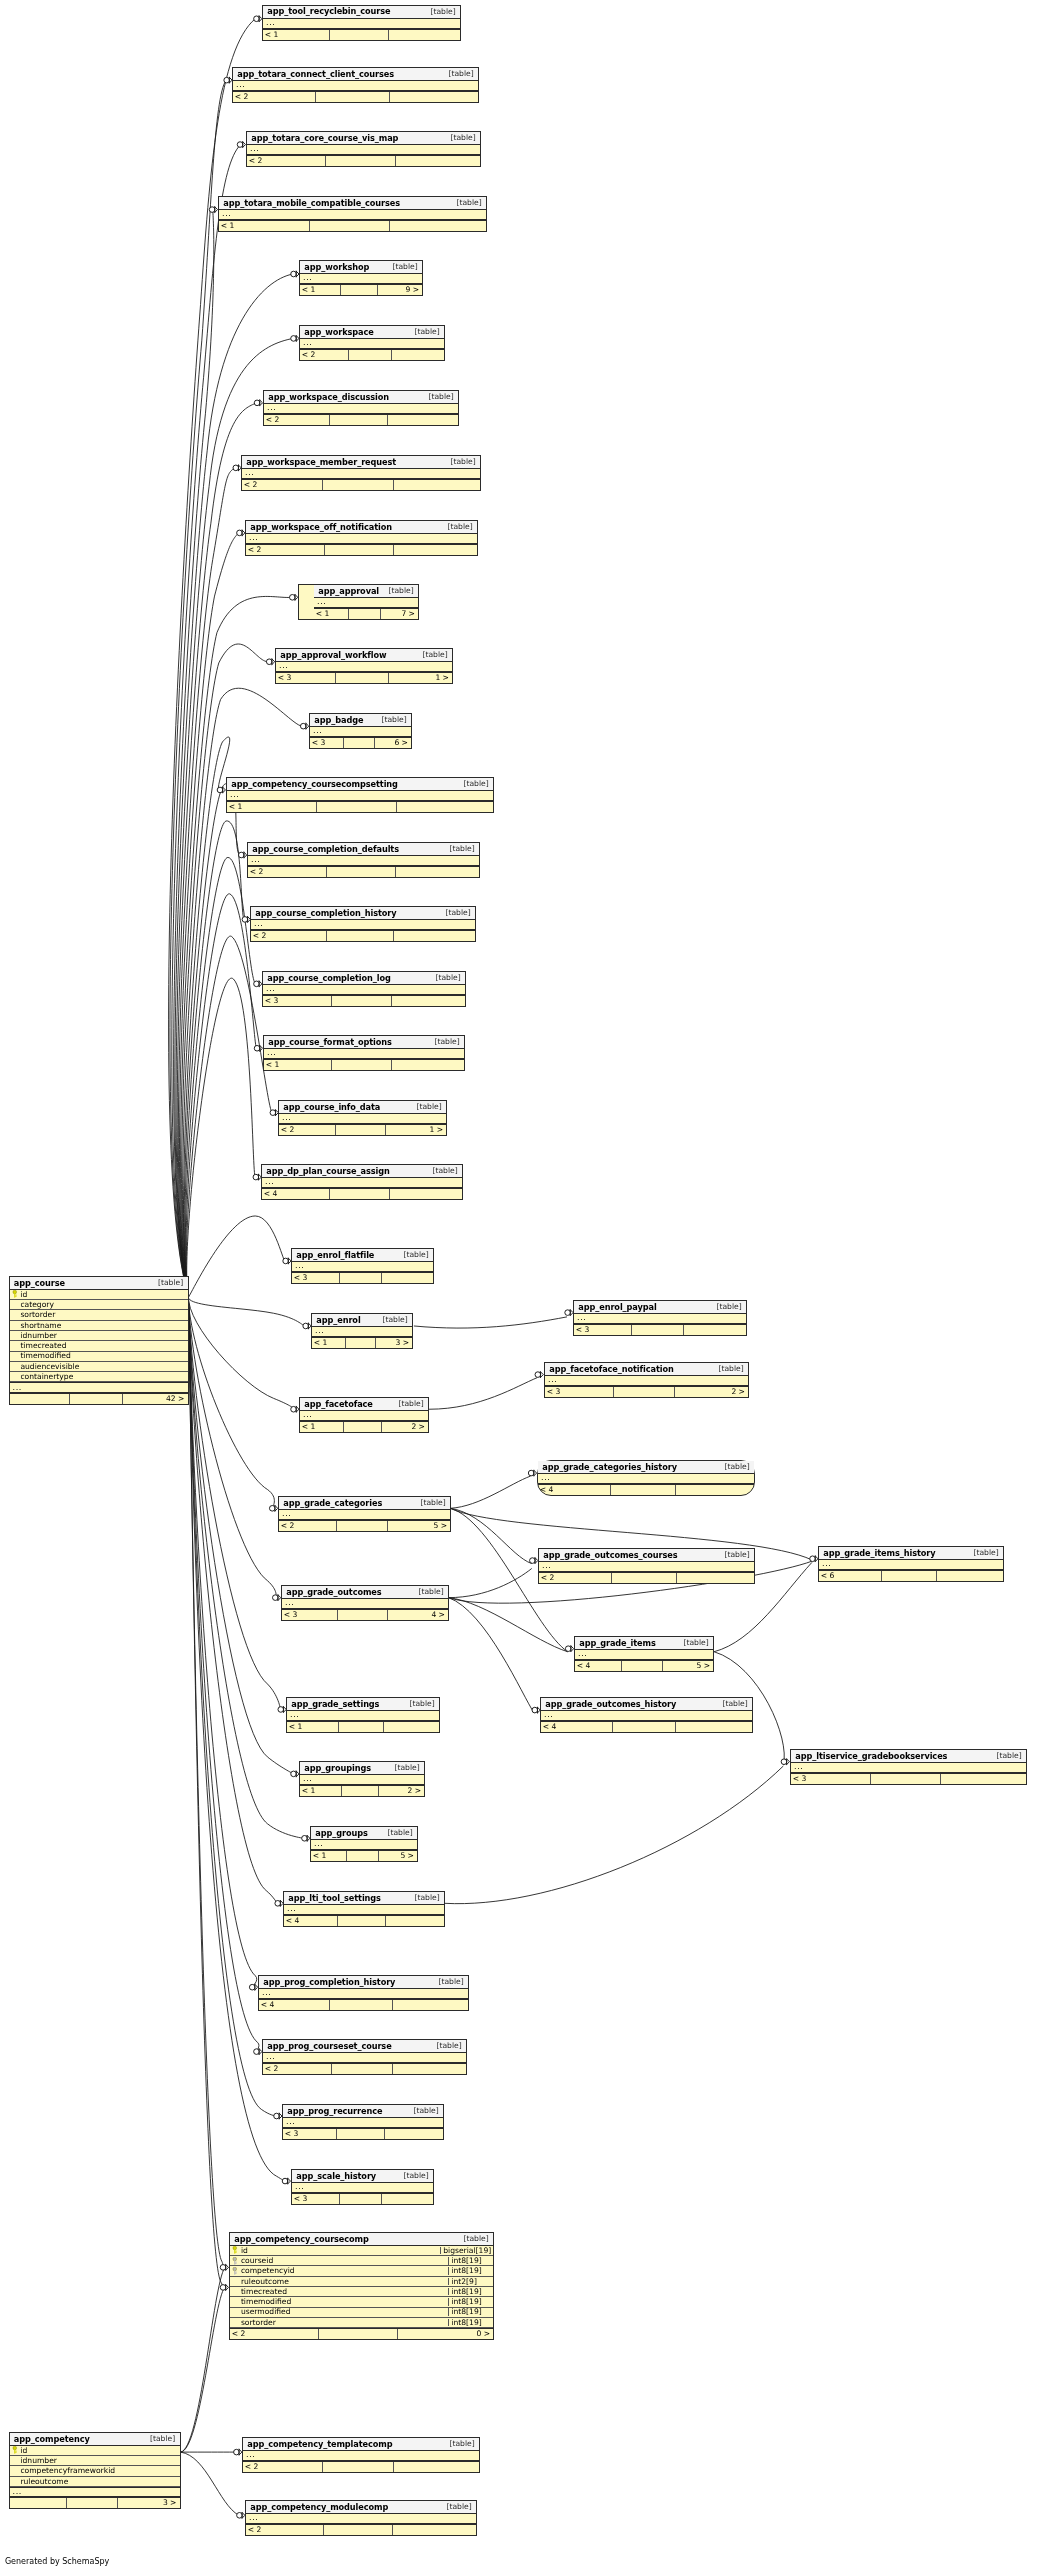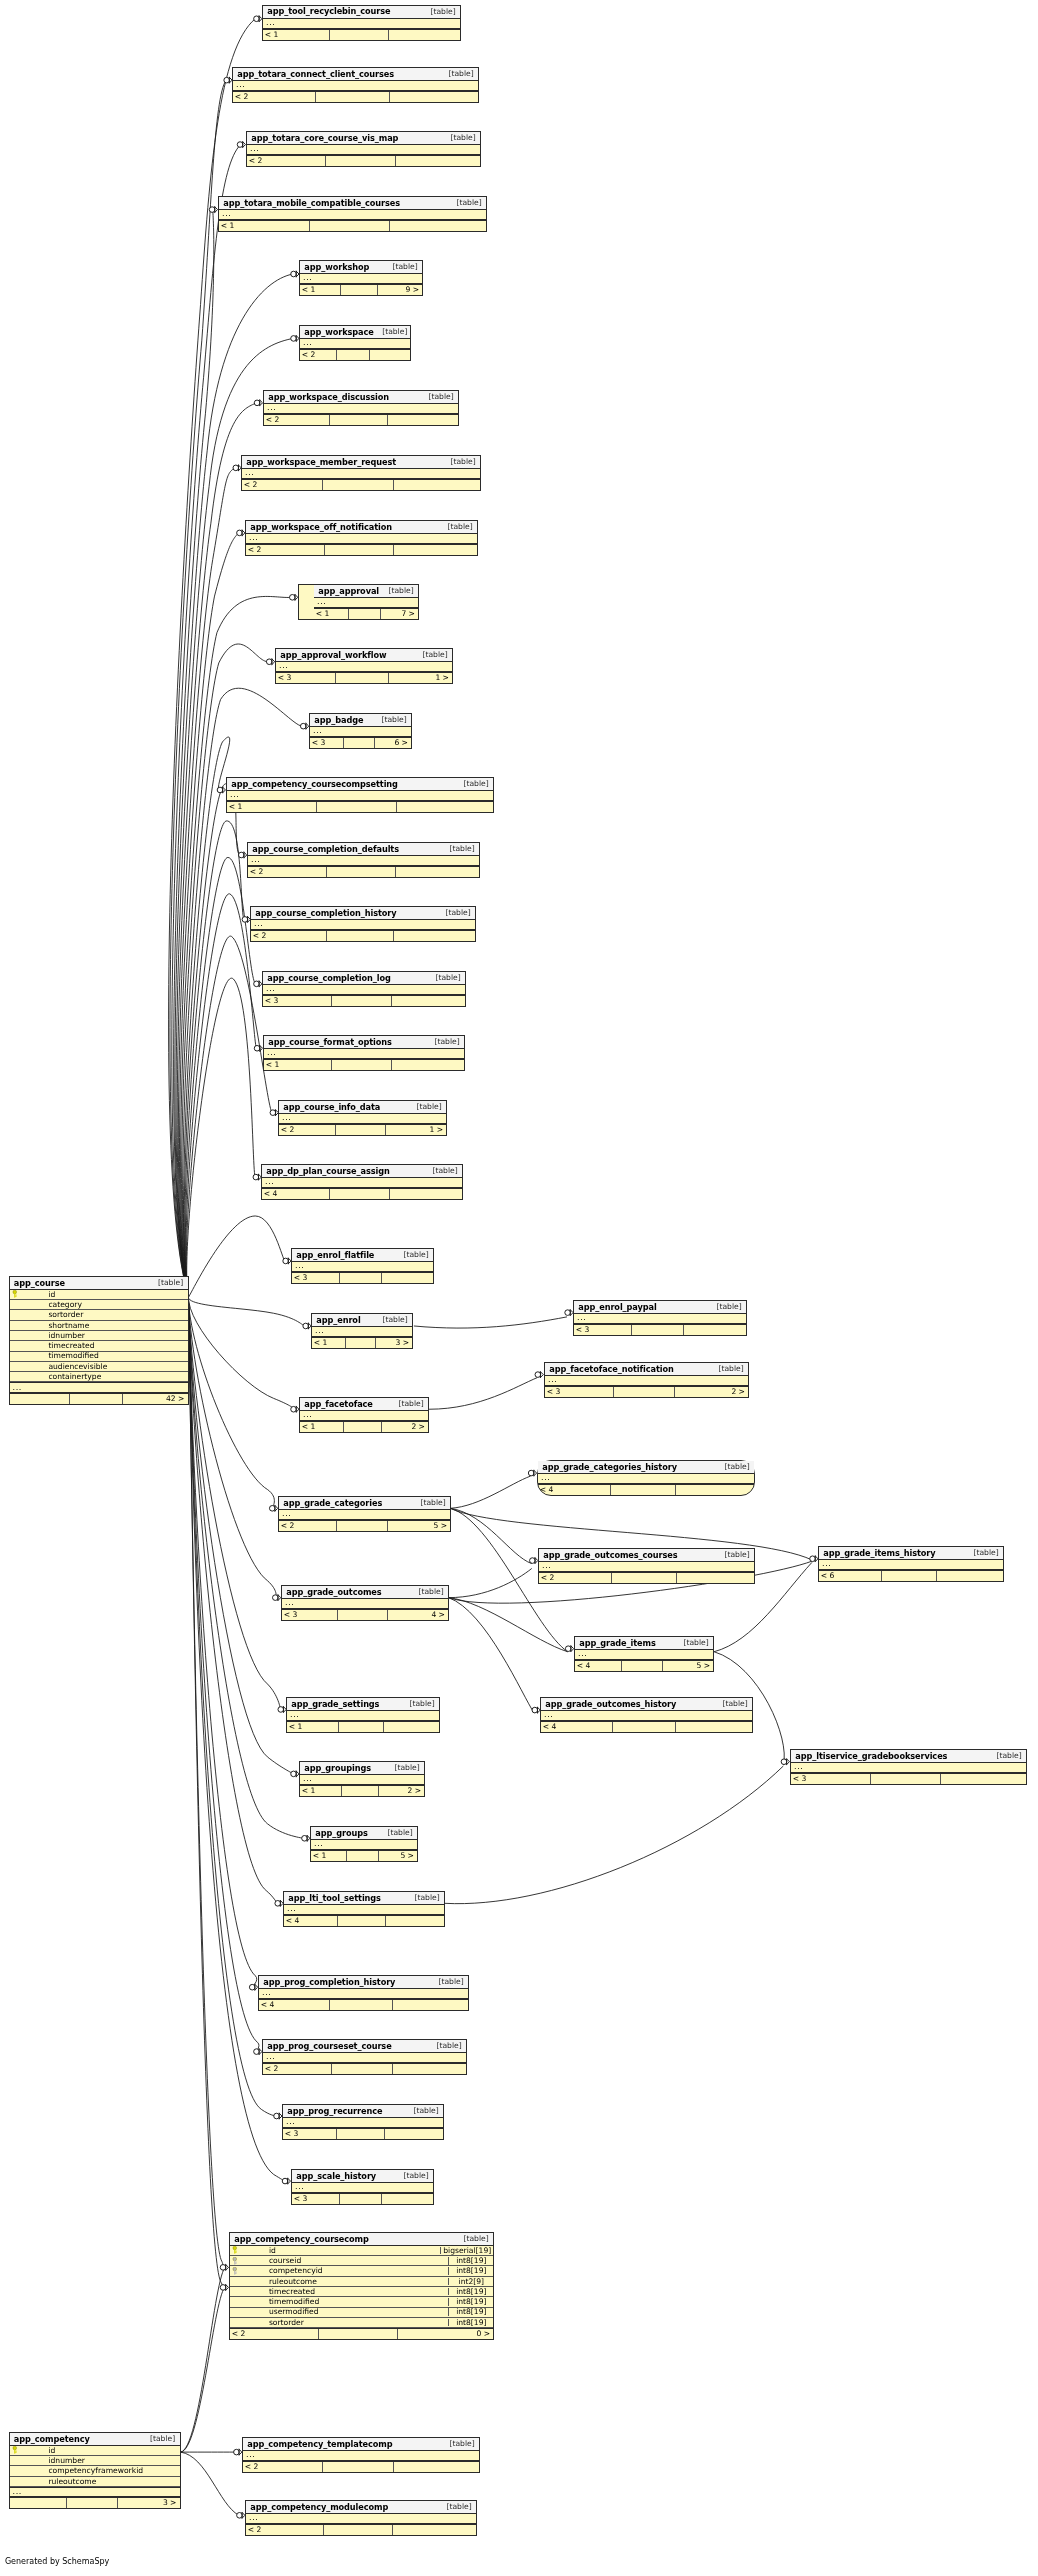--- a/index.html
+++ b/index.html
@@ -72,41 +72,40 @@
     color: #000;
     letter-spacing: 0.6px;
   }
   .col-row {
     height: 10.3px;
     display: flex;
     align-items: center;
     border-bottom: 0.6px solid #555;
     font-size: 7.6px;
     white-space: nowrap;
-    gap: 28px;
   }
   .col-row:last-of-type { }
   .col-key {
     width: 10.3px;
     flex: 0 0 10.3px;
     display: flex;
     align-items: center;
     justify-content: center;
   }
   .col-name {
     flex: 1 1 auto;
     padding-left: 0.6px;
     overflow: hidden;
   }
   .col-type {
     flex: 0 0 auto;
     border-left: 0.6px solid #555;
     padding: 0 1.8px 0 2.4px;
     font-size: 7.6px;
-    text-align: center;
+    text-align: left;
     min-width: 45px;
   }
   .col-row.has-type .col-name { padding-right: 2.4px; }
   .ellipsis-row.mid {
     border-top: 1px solid #2b2b2b;
   }
   .tbl-foot {
     display: flex;
     height: 11px;
     border-top: 1.1px solid #2b2b2b;
@@ -305,21 +304,21 @@
           <span class="tbl-name">app_workshop</span>
           <span class="tbl-kind">[table]</span>
         </div>
         <div class="ellipsis-row ">...</div>
         <div class="tbl-foot">
           <span class="foot-l">&lt; 1</span>
           <span class="foot-m"></span>
           <span class="foot-r">9 &gt;</span>
         </div>
       </div>
-      <div class="tbl" style="left:299px; top:325px; width:112px;">
+      <div class="tbl" style="left:299px; top:325px; width:146px;">
         <div class="tbl-head">
           <span class="tbl-name">app_workspace</span>
           <span class="tbl-kind">[table]</span>
         </div>
         <div class="ellipsis-row ">...</div>
         <div class="tbl-foot">
           <span class="foot-l">&lt; 2</span>
           <span class="foot-m"></span>
           <span class="foot-r"></span>
         </div>

